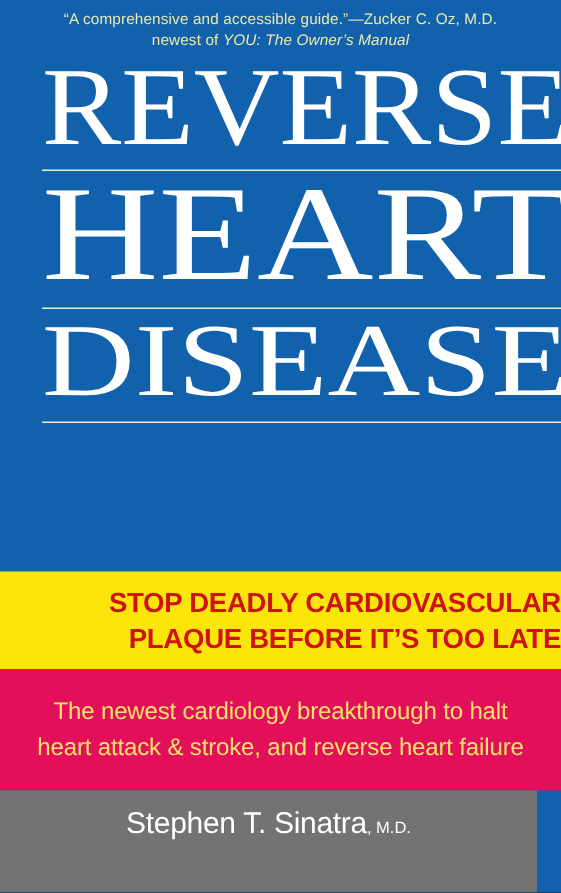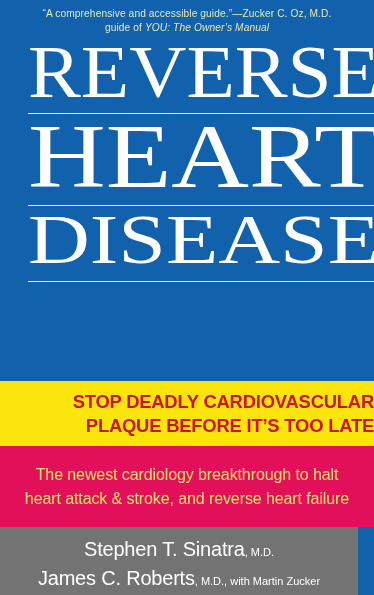--- a/index.html
+++ b/index.html
@@ -141,21 +141,21 @@
     letter-spacing: 0px;
   }
 </style>
 </head>
 <body>
 
 <div class="cover">
 
   <div class="blurb">
     <span class="b-line">“A comprehensive and accessible guide.”—Zucker C. Oz, M.D.</span>
-    <span class="b-line"><span>guide of </span><span class="ital">YOU: The Owner’s Manual</span></span>
+    <span class="b-line"><span>newest of </span><span class="ital">YOU: The Owner’s Manual</span></span>
   </div>
 
   <div class="title-block">
     <span class="t-word t-reverse" style="display: block; transform-origin: center center; transform: scaleX(1.07016);">REVERSE</span>
     <div class="t-rule r1"></div>
     <span class="t-word t-heart" style="display: block; transform-origin: center center; transform: scaleX(1.19493);">HEART</span>
     <div class="t-rule r2"></div>
     <span class="t-word t-disease" style="display: block; transform-origin: center center; transform: scaleX(1.2408);">DISEASE</span>
     <div class="t-rule r3"></div>
   </div>
@@ -165,16 +165,15 @@
     <span class="y-line">PLAQUE BEFORE IT’S TOO LATE</span>
   </div>
 
   <div class="band-crimson">
     <span class="c-line">The newest cardiology breakthrough to halt</span>
     <span class="c-line">heart attack &amp; stroke, and reverse heart failure</span>
   </div>
 
   <div class="authors">
     <div class="a-line"><span>Stephen T. Sinatra</span><span class="cred">, M.D.</span></div>
-    <div class="a-line"><span>James C. Roberts</span><span class="cred">, M.D., with Martin Zucker</span></div>
   </div>
 
 </div>
 
 </body></html>

